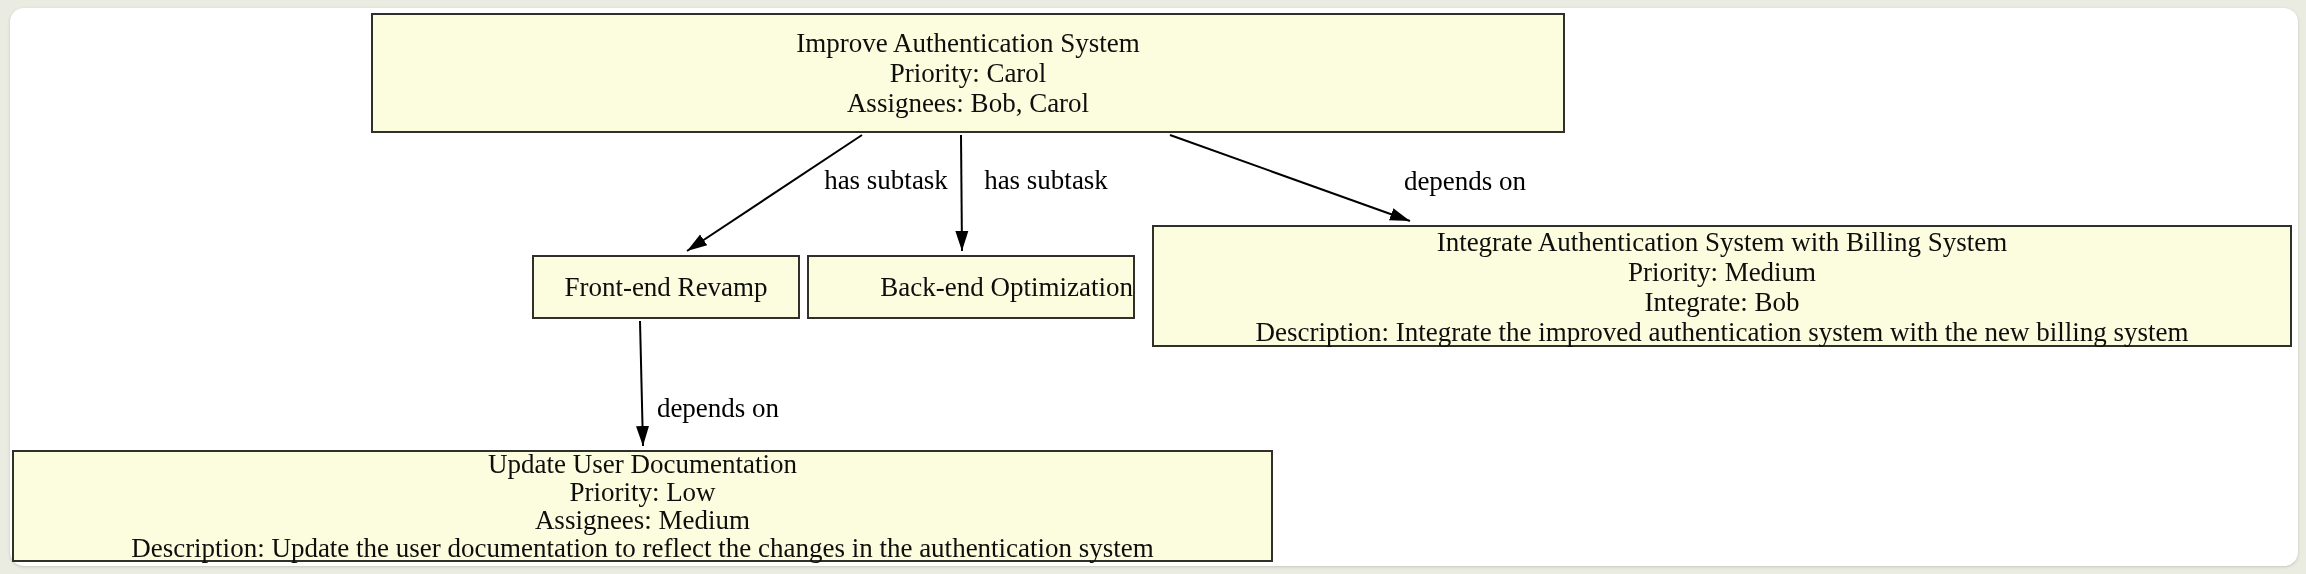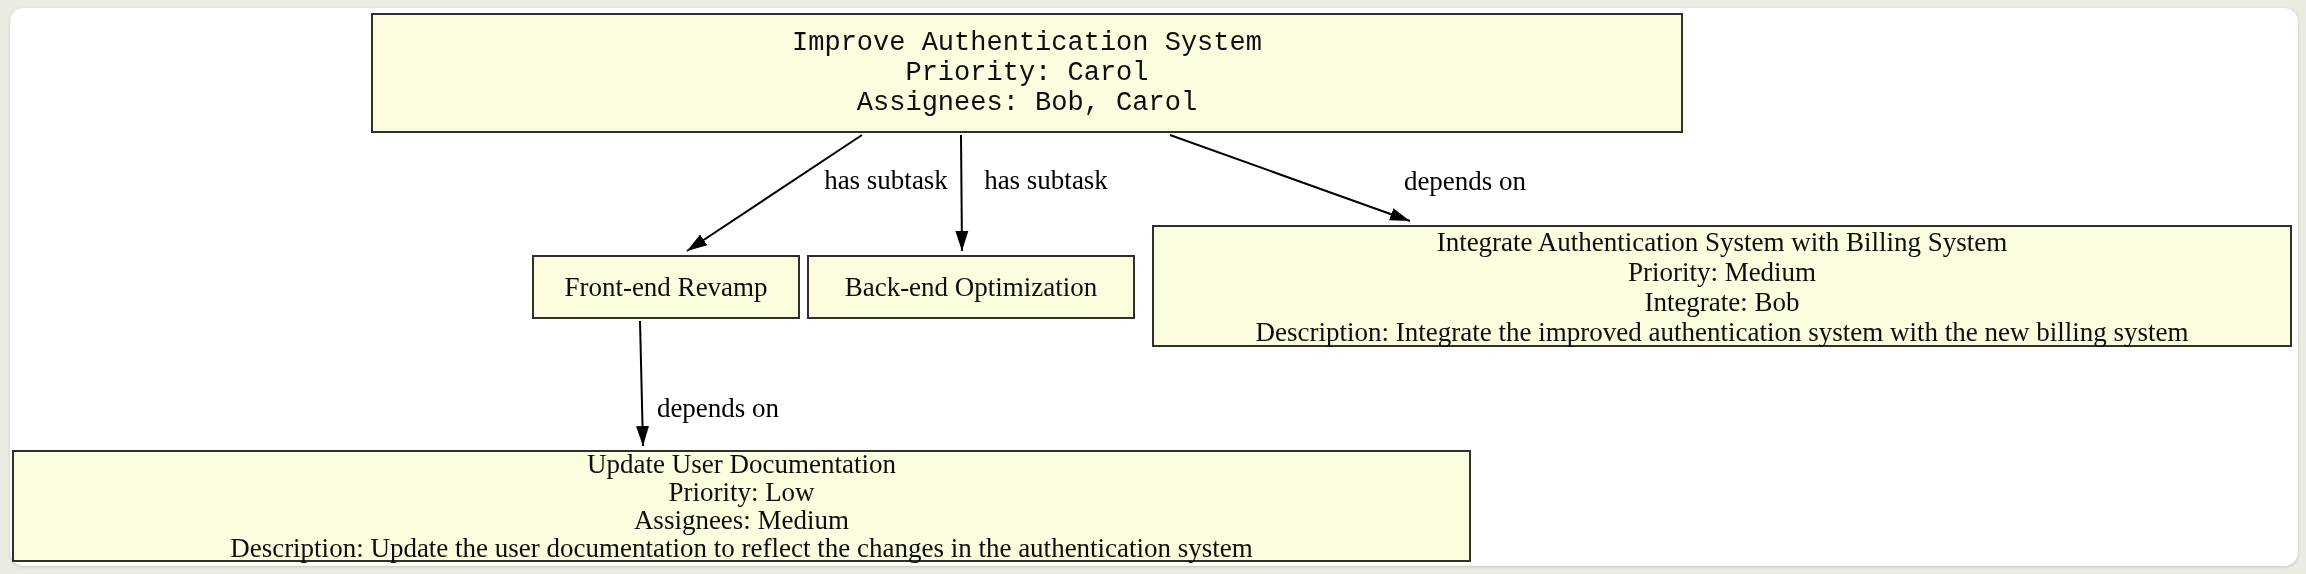--- a/index.html
+++ b/index.html
@@ -41,25 +41,25 @@
     color: #0E0E0C;
     display: flex;
     flex-direction: column;
     align-items: center;
     justify-content: center;
     text-align: center;
     font-size: 27px;
     line-height: 30px;
     white-space: nowrap;
   }
-  #n-improve   { left: 371px;  top: 13px;  width: 1312px; height: 120px; font-family: Liberation Mono, monospace; }
+  #n-improve   { left: 371px;  top: 13px;  width: 1194px; height: 120px; }
   #n-frontend  { left: 532px;  top: 255px; width: 268px;  height: 64px;  }
-  #n-backend   { left: 807px;  top: 255px; width: 328px;  height: 64px;  }
+  #n-backend   { left: 807px;  top: 255px; width: 328px;  height: 64px; align-items: flex-end;  }
   #n-integrate { left: 1152px; top: 225px; width: 1140px; height: 122px; line-height: 30px; justify-content: space-between; }
-  #n-update    { left: 12px;   top: 450px; width: 1459px; height: 112px; line-height: 28px; }
+  #n-update    { left: 12px;   top: 450px; width: 1261px; height: 112px; line-height: 28px; }
   .edge-label {
     position: absolute;
     transform: translate(-50%, -50%);
     font-size: 27px;
     color: #000000;
     white-space: nowrap;
   }
   #el-0 { left: 886px;  top: 180px; }
   #el-1 { left: 1046px; top: 180px; }
   #el-2 { left: 1465px; top: 181px; }

